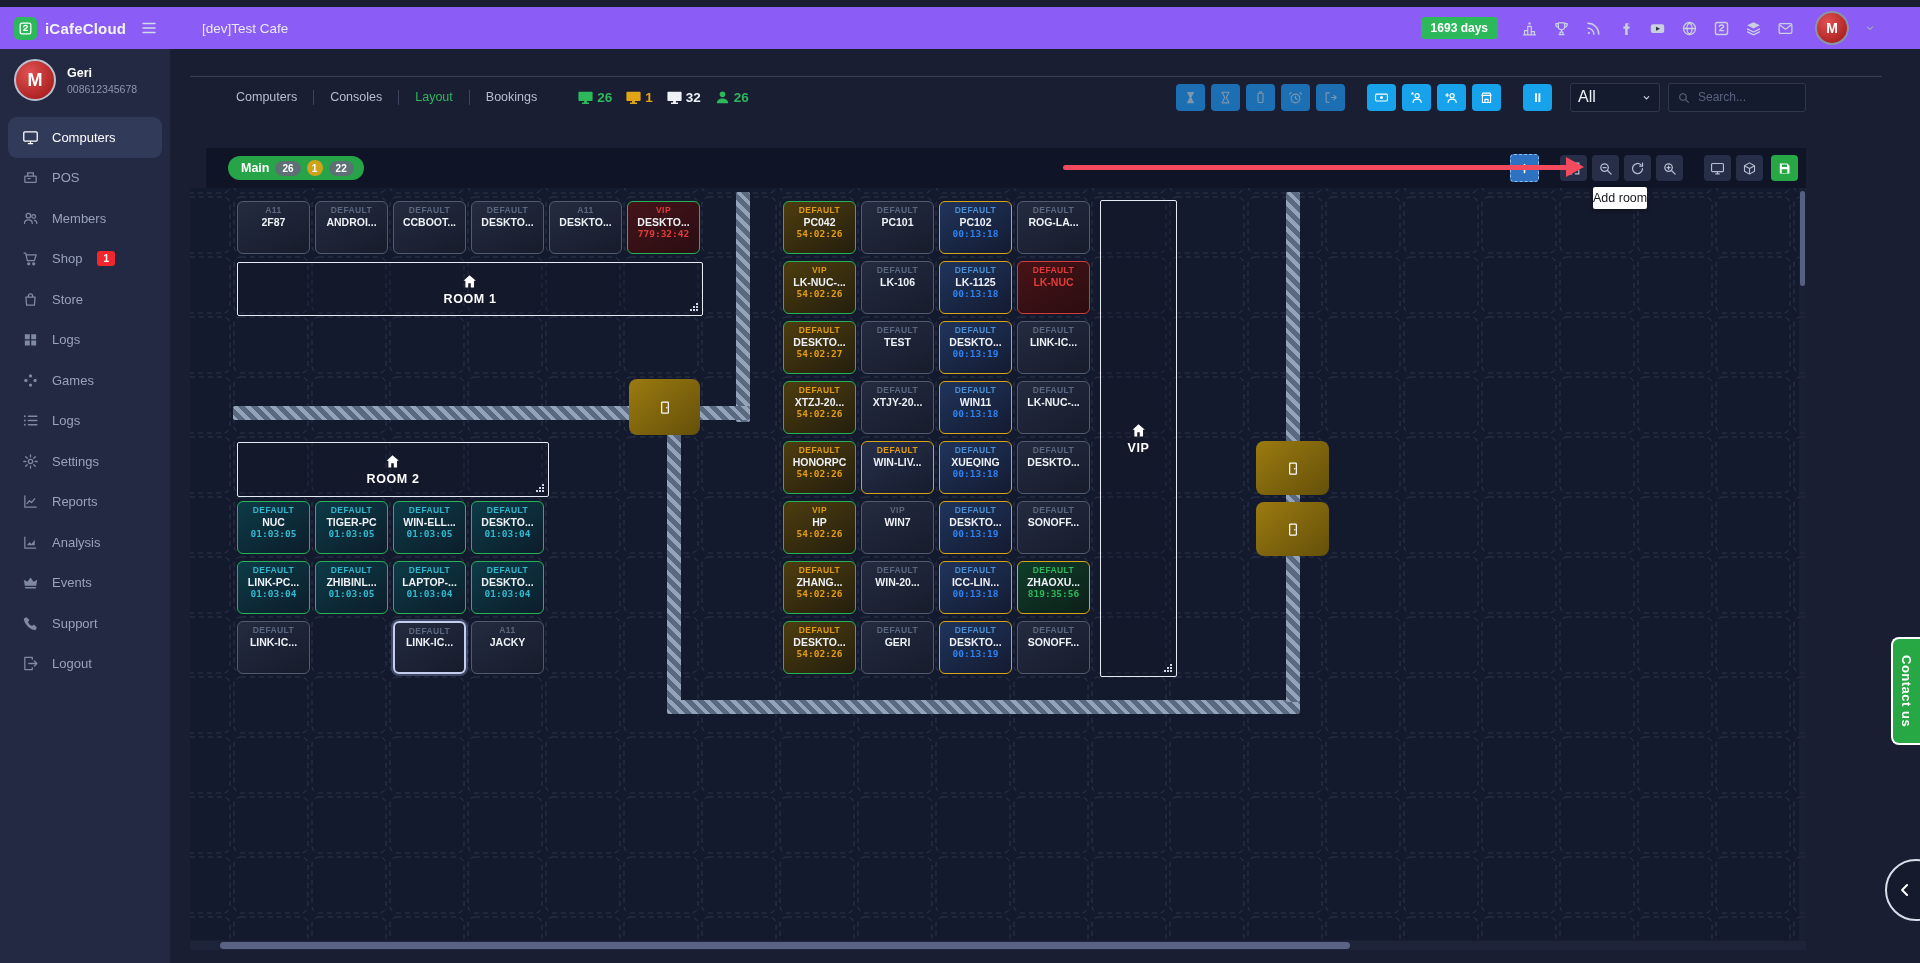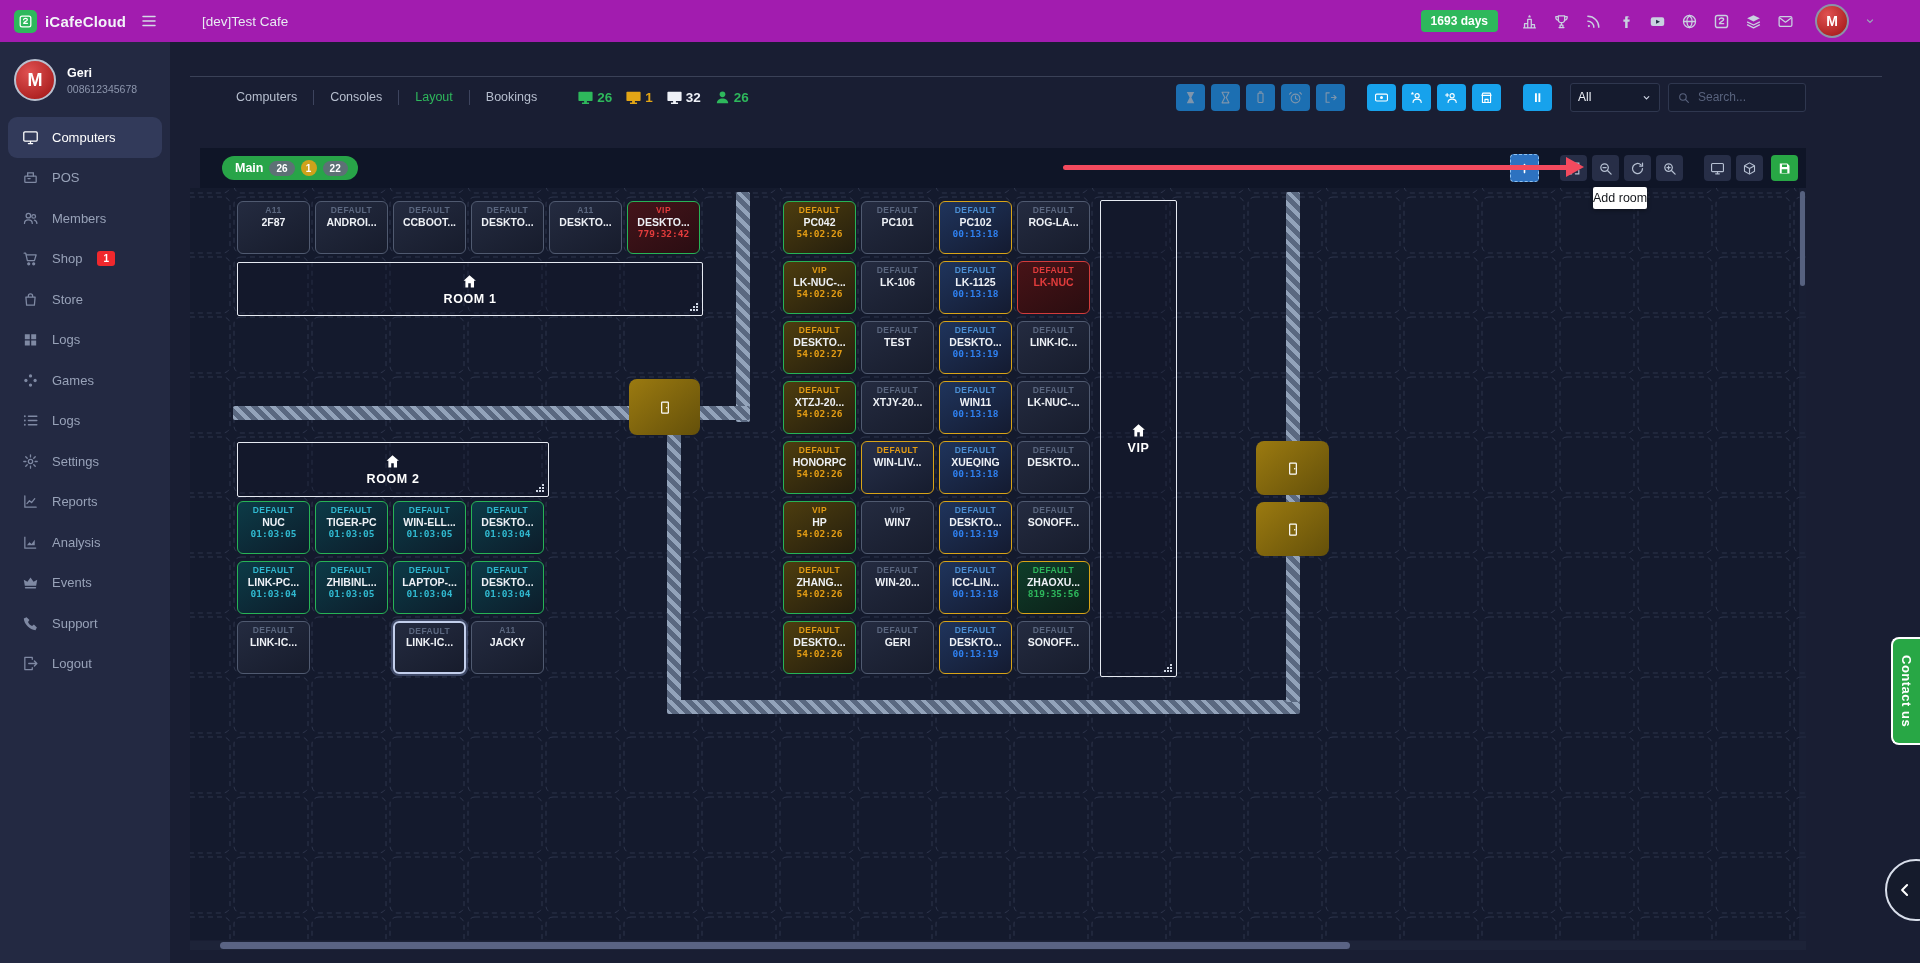--- a/index.html
+++ b/index.html
@@ -1,19 +1,19 @@
 <!DOCTYPE html>
 <html><head>
 <meta charset="utf-8">
 <style>
   html,body{margin:0;padding:0;background:#10152a;overflow:hidden}
   #app{position:relative;width:1920px;height:963px;background:#191e33;font-family:"Liberation Sans",sans-serif;overflow:hidden}
   svg{display:block}
   
-  header{position:absolute;top:0;left:0;right:0;height:42px;background:#a21caf;display:flex;align-items:center;z-index:30}
+  header{position:absolute;top:7px;left:0;right:0;height:42px;background:#8b5cf6;display:flex;align-items:center;z-index:30}
   .brand-area{display:flex;align-items:center;padding-left:14px;width:162px}
   .logo-box{width:23px;height:23px;border-radius:5px;background:#2eb85c;display:flex;align-items:center;justify-content:center;color:#fff}
   .logo-box svg{width:15px;height:15px}
   .brand-text{margin-left:8px;font-size:15px;font-weight:bold;color:#f2f4f8;letter-spacing:.2px}
   .burger{color:#d5dae6;cursor:pointer;margin-left:14px}
   .burger svg{width:18px;height:18px}
   .page-title{position:absolute;left:202px;font-size:13.5px;color:#e8ebf3}
   .tb-right{margin-left:auto;display:flex;align-items:center;gap:15px;padding-right:44px}
   .days-badge{background:#2eb85c;color:#fff;font-size:12px;font-weight:bold;padding:4px 10px;border-radius:4px;margin-right:8px}
   .tb-ic{width:17px;height:17px;color:#c9d1e0;cursor:pointer}
@@ -41,28 +41,28 @@
   .stats{display:flex;align-items:center;gap:13px;margin-left:24px}
   .stat{display:flex;align-items:center;gap:3px;font-size:13.5px;font-weight:bold}
   .stat svg{width:17px;height:17px}
   .st-green{color:#2eb85c}.st-yellow{color:#e2a516}.st-white{color:#eef1f7}
   .actions{margin-left:auto;display:flex;align-items:center}
   .abtn{width:29px;height:27px;border-radius:4px;display:flex;align-items:center;justify-content:center;cursor:pointer;margin-left:6px}
   .abtn svg{width:15px;height:15px}
   .g1{background:#1c6fb2;color:#7d95ad}
   .g2{background:#17a2ec;color:#fff}
   .gap{width:16px}
-  .filter-select{display:flex;align-items:center;justify-content:space-between;width:74px;height:27px;background:#151b2e;border:1px solid #2f374f;border-radius:3px;color:#eef1f7;font-size:12px;padding:0 7px;margin-left:18px;cursor:pointer}
+  .filter-select{display:flex;align-items:center;justify-content:space-between;width:74px;height:27px;background:#151b2e;border:1px solid #2f374f;border-radius:3px;color:#eef1f7;font-size:16px;padding:0 7px;margin-left:18px;cursor:pointer}
   .filter-select svg{width:11px;height:11px;color:#cfd6e4}
   .searchbox{display:flex;align-items:center;gap:6px;width:120px;height:27px;background:#151b2e;border:1px solid #2f374f;border-radius:3px;padding:0 8px;margin-left:8px;color:#59637e}
   .searchbox svg{width:13px;height:13px;flex:none}
   .searchbox input{background:transparent;border:none;outline:none;color:#cfd6e4;font-size:12px;width:100%;font-family:"Liberation Sans",sans-serif}
   .searchbox input::placeholder{color:#59637e}
   
-  .layout-bar{position:absolute;left:200px;right:114px;top:148px;height:40px;background:#0f1527;display:flex;align-items:center;padding:0 8px 0 22px;box-sizing:border-box;z-index:10}
+  .layout-bar{position:absolute;left:206px;right:114px;top:148px;height:40px;background:#0f1527;display:flex;align-items:center;padding:0 8px 0 22px;box-sizing:border-box;z-index:10}
   .room-pill{display:flex;align-items:center;gap:6px;background:#28a448;border-radius:14px;padding:4px 10px 4px 13px;color:#fff;font-size:12.5px;font-weight:bold;cursor:pointer}
   .pill-badge{background:rgba(98,108,122,.92);border-radius:9px;font-size:10px;font-weight:bold;padding:2px 7px;color:#fff}
   .pill-badge.warn{background:#cfa21b;border-radius:50%;width:10px;height:10px;padding:3px;display:flex;align-items:center;justify-content:center}
   .lb-right{margin-left:auto;display:flex;align-items:center;gap:5px}
   .lbtn{width:27px;height:26px;border-radius:4px;background:#272e47;color:#b6c0d2;display:flex;align-items:center;justify-content:center;cursor:pointer}
   .lbtn svg{width:15px;height:15px}
   .lbtn.plus{background:#2d72c0;border:1.5px dashed #8fc2f2;color:#fff;margin-right:16px}
   .lbtn.sep{margin-left:16px}
   .lbtn.save{background:#28a745;color:#fff;margin-left:3px}
   

